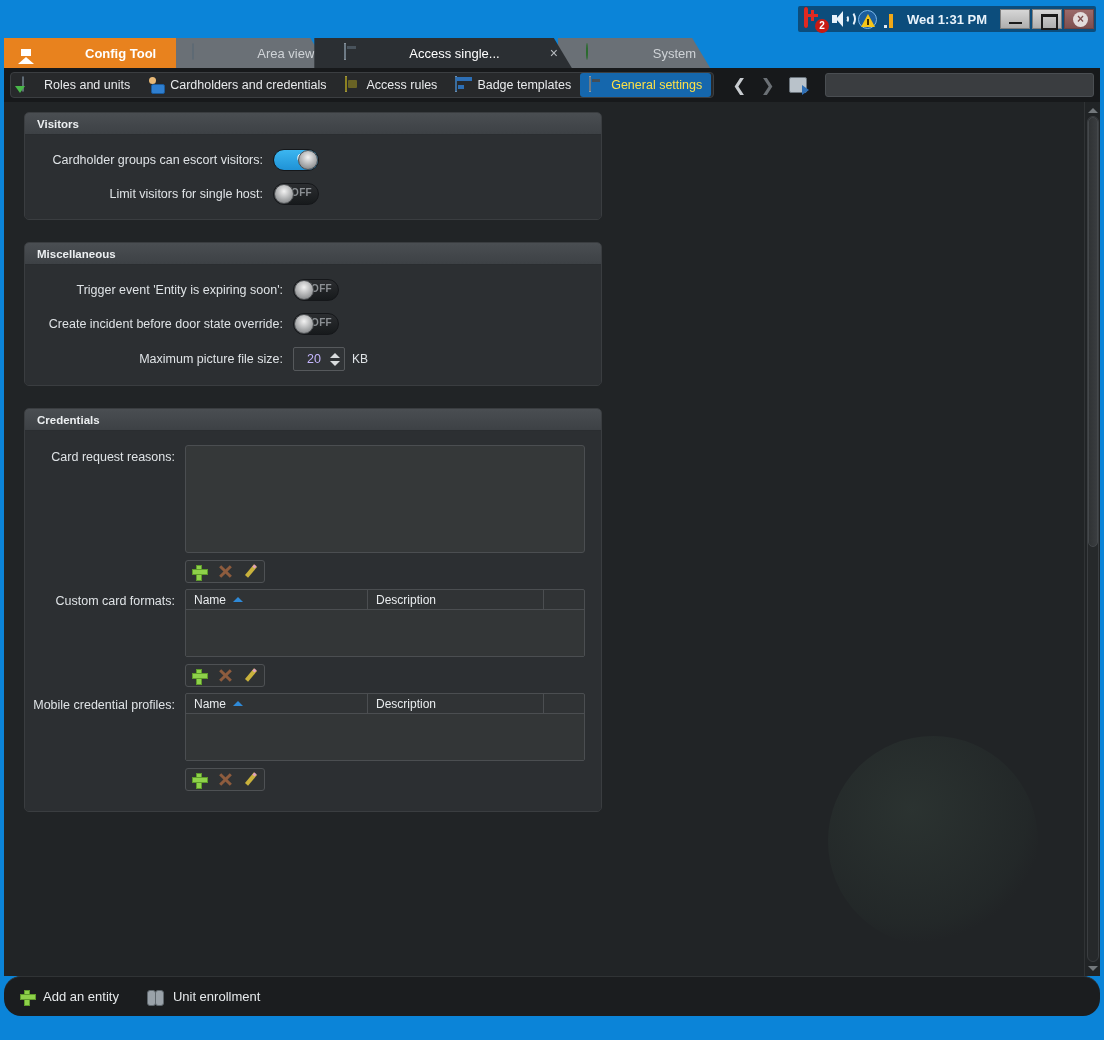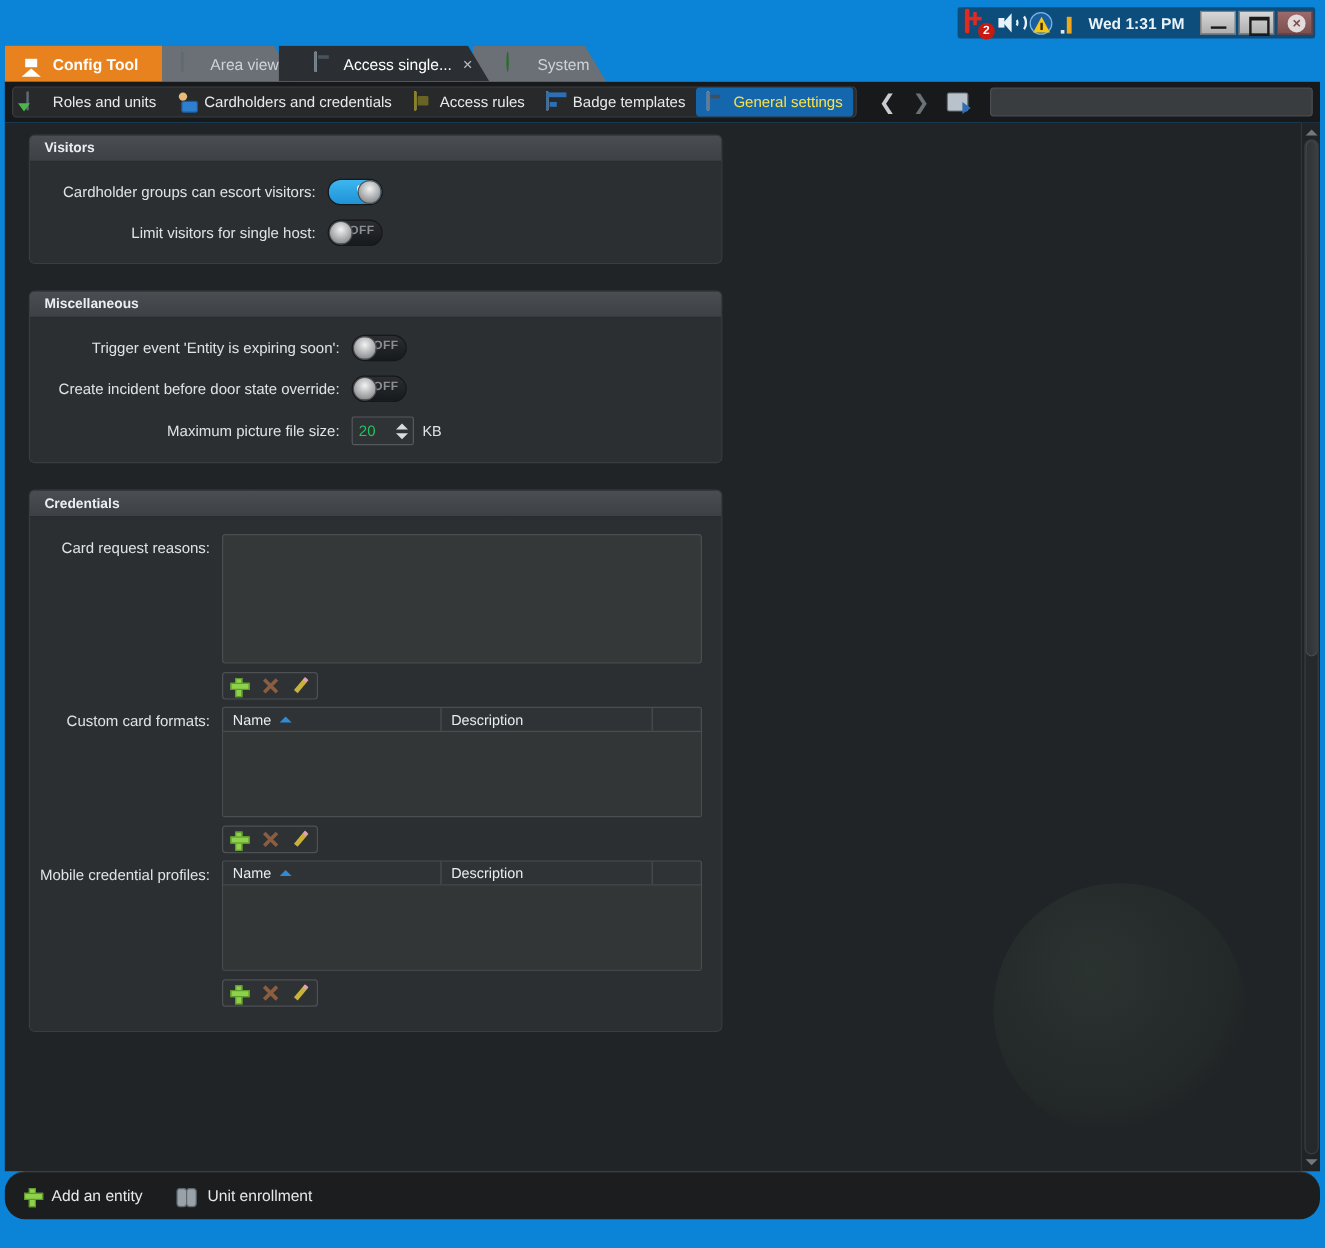--- a/index.html
+++ b/index.html
@@ -129,20 +129,21 @@
   .tab {
     position: relative;
     height: 30px;
     display: flex; align-items: center;
     padding: 0 14px 0 28px;
     font-size: 13px;
     color: #c9cdd1;
     margin-right: -14px;
     clip-path: polygon(0 0, calc(100% - 18px) 0, 100% 100%, 0 100%);
     background: #5b6166;
+    gap: 41px;
   }
   .tab .ticon { width: 18px; height: 18px; margin-right: 8px; flex: 0 0 auto; position: relative; }
   .tab .tlabel { white-space: nowrap; }
   .tab .tclose {
     margin-left: 9px; font-size: 14px; color: #b9bdc1; line-height: 1;
   }
   .tab.home {
     background: #e8821e; color: #ffffff; font-weight: bold;
     padding-left: 14px; padding-right: 20px;
     clip-path: polygon(0 0, 100% 0, 100% 100%, 0 100%);
@@ -335,38 +336,38 @@
   .toggle.on .ttext  { left: 23px; color: #ffffff; }
   .toggle.off .ttext { right: 6px; color: #8b8f93; margin-left: 11px; }
 
   
   .spinner {
     display: flex; align-items: center;
     width: 52px; height: 24px;
     background: #303336; border: 1px solid #56595c; border-radius: 2px;
   }
   .spinner .val {
-    flex: 1; padding-left: 5px; color: #22c55e; font-size: 12.5px;
+    flex: 1; padding-left: 5px; color: #c4b5fd; font-size: 12.5px; text-align: center;
   }
   .spinner .arrows {
     width: 15px; height: 22px; display: flex; flex-direction: column;
     justify-content: center; align-items: center; gap: 3px; padding-right: 3px;
   }
   .spinner .up, .spinner .dn { width: 0; height: 0; border-left: 5px solid transparent; border-right: 5px solid transparent; }
   .spinner .up { border-bottom: 5px solid #d9dcde; }
   .spinner .dn { border-top: 5px solid #d9dcde; }
   .unit { color: #dfe3e6; font-size: 12px; margin-left: 7px; }
 
   
   .listbox {
     width: 400px; height: 108px;
     background: #353839; border: 1px solid #4b4e51; border-radius: 3px;
   }
   .tablebox {
-    width: 400px; height: 92px;
+    width: 400px; height: 68px;
     background: #303335; border: 1px solid #4b4e51; border-radius: 2px;
     display: flex; flex-direction: column;
   }
   .theader { display: flex; height: 20px; border-bottom: 1px solid #4b4e51; }
   .th {
     display: flex; align-items: center;
     color: #e9ecee; font-size: 12px; padding-left: 8px;
     border-right: 1px solid #4b4e51;
   }
   .th.c1 { width: 182px; }

